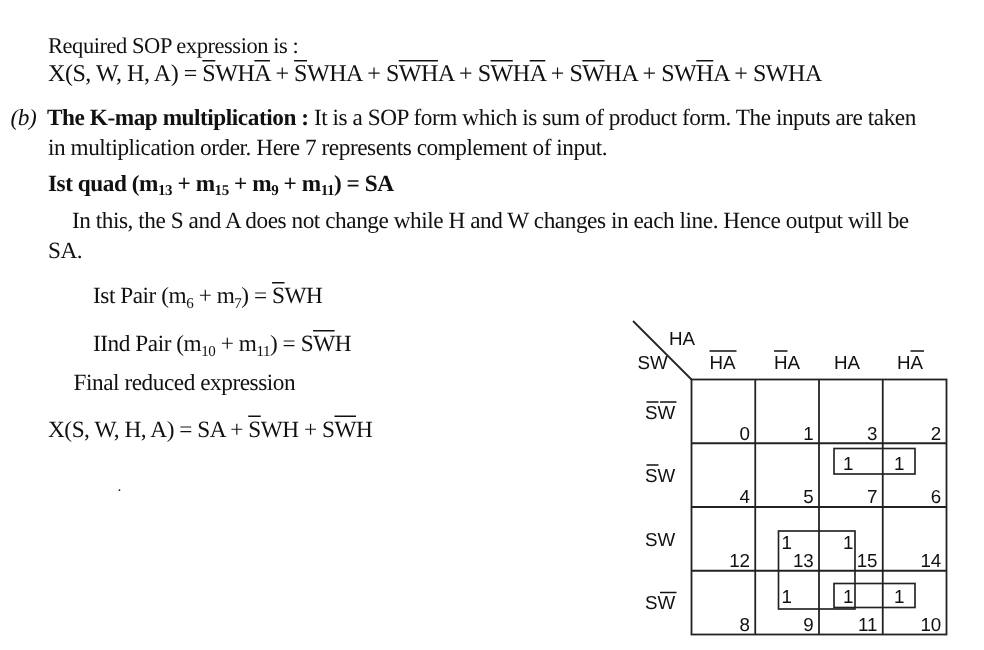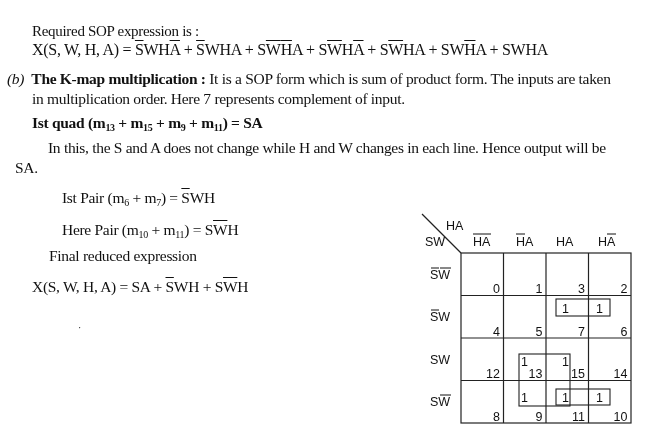--- a/index.html
+++ b/index.html
@@ -23,28 +23,28 @@
   <span style="font-style:italic;">(b)</span>&nbsp;
   <b>The K-map multiplication :</b><span> It is a SOP form which is sum of product form. The inputs are taken</span>
 </div>
 <div class="line" style="left:32px;top:89px;">in multiplication order. Here 7 represents complement of input.</div>
 
 <div class="line" style="left:32px;top:113px;font-weight:bold;">
   <span>Ist quad (m</span><sub>13</sub> + m<sub>15</sub> + m<sub>9</sub> + m<sub>11</sub><span>) = SA</span>
 </div>
 
 <div class="line" style="left:32px;top:138px;margin-left:16px;">In this, the S and A does not change while H and W changes in each line. Hence output will be</div>
-<div class="line" style="left:15px;top:158px;">SA.</div>
+<div class="line" style="left:32px;top:158px;">SA.</div>
 
 <div class="line" style="left:62px;top:188px;text-align:right;">
   <span>Ist Pair (m</span><sub>6</sub> + m<sub>7</sub>) = <span class="ov">S</span><span>WH</span>
 </div>
 
 <div class="line" style="left:62px;top:220px;">
-  <span>Here Pair (m</span><sub>10</sub> + m<sub>11</sub>) = <span>S</span><span class="ov">W</span><span>H</span>
+  <span>IInd Pair (m</span><sub>10</sub> + m<sub>11</sub>) = <span>S</span><span class="ov">W</span><span>H</span>
 </div>
 
 <div class="line" style="left:49px;top:246px;">Final reduced expression</div>
 
 <div class="line" style="left:32px;top:277px;text-align:right;">
   <span>X(S, W, H, A) = SA + </span><span class="ov">S</span><span>WH</span><span> + S</span><span class="ov">W</span><span>H</span>
 </div>
 
 <div class="line" style="left:78px;top:318px;font-size:10px;">·</div>
 

